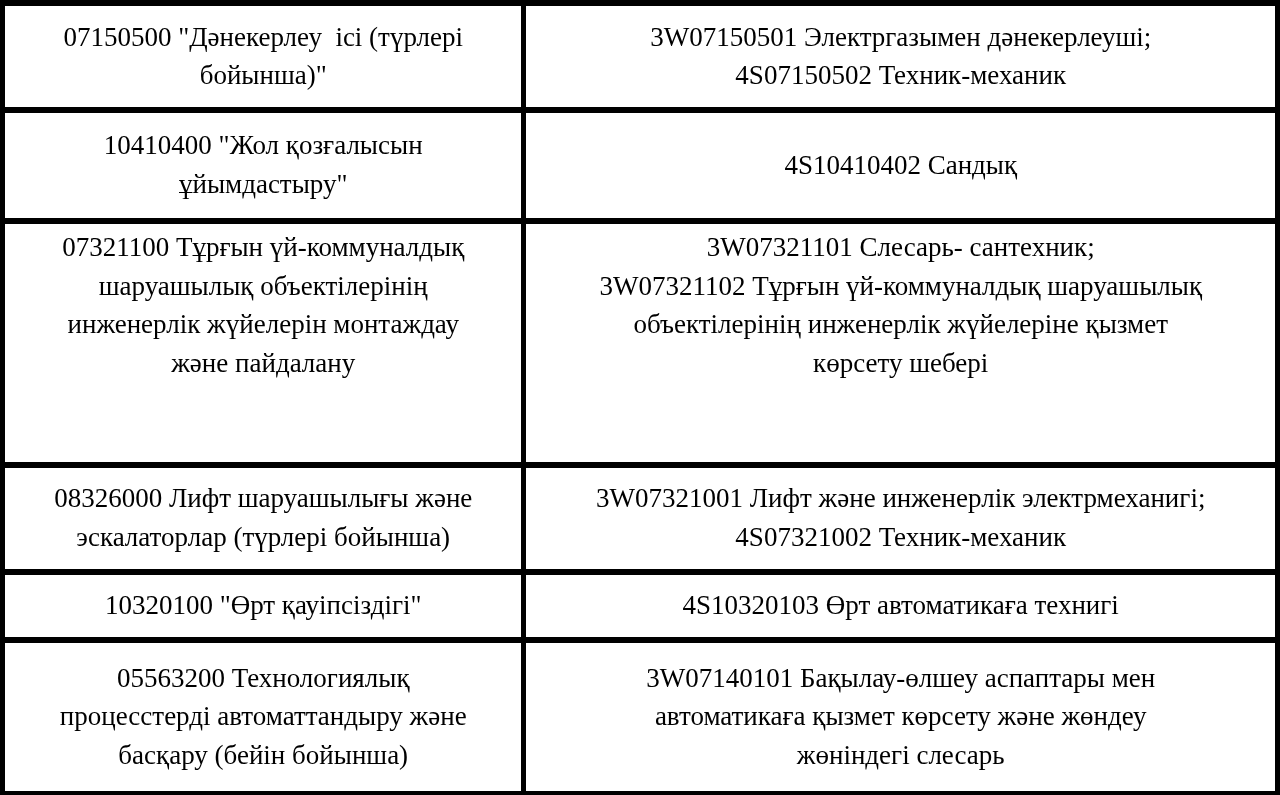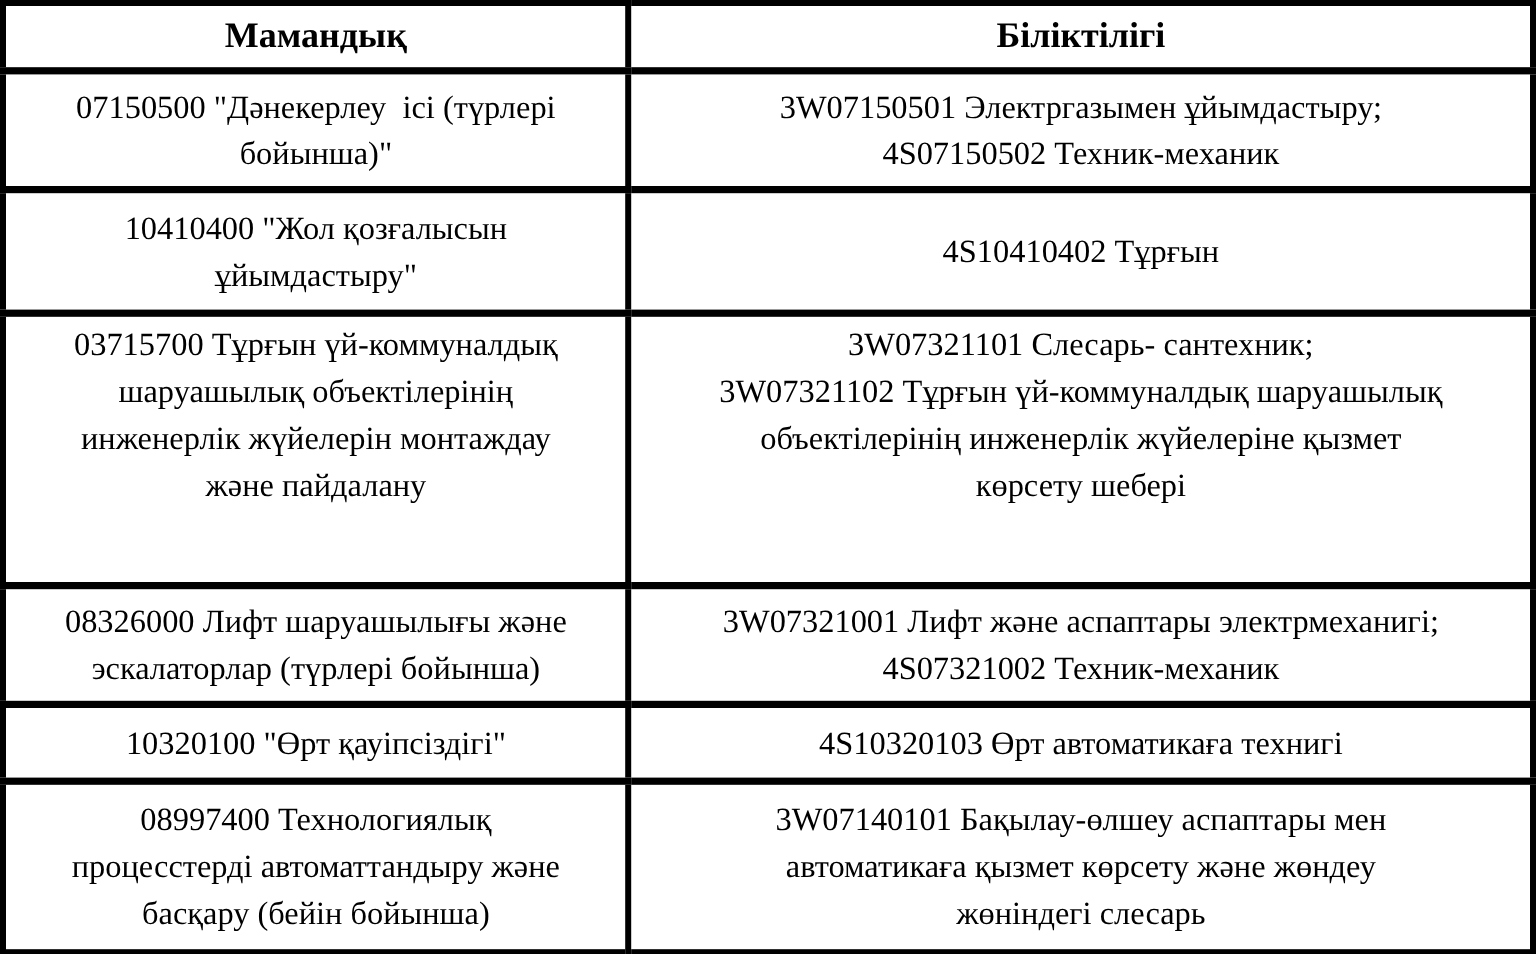--- a/index.html
+++ b/index.html
@@ -65,57 +65,53 @@
 </head>
 <body>
 
 <div class="page">
   <table class="spec-table">
     <colgroup>
       <col class="col-specialty">
       <col class="col-qualification">
     </colgroup>
     <tbody>
-      <tr class="row-header">
-        <th>Мамандық</th>
-        <th>Біліктілігі</th>
-      </tr>
       <tr class="row-1">
         <td>07150500 "Дәнекерлеу  ісі (түрлері
 бойынша)"</td>
-        <td>3W07150501 Электргазымен ұйымдастыру;
+        <td>3W07150501 Электргазымен дәнекерлеуші;
 4S07150502 Техник-механик</td>
       </tr>
       <tr class="row-2">
         <td>10410400 "Жол қозғалысын
 ұйымдастыру"</td>
-        <td>4S10410402 Тұрғын</td>
+        <td>4S10410402 Сандық</td>
       </tr>
       <tr class="row-4">
-        <td>03715700 Тұрғын үй-коммуналдық
+        <td>07321100 Тұрғын үй-коммуналдық
 шаруашылық объектілерінің
 инженерлік жүйелерін монтаждау
 және пайдалану</td>
         <td>3W07321101 Слесарь- сантехник;
 3W07321102 Тұрғын үй-коммуналдық шаруашылық
 объектілерінің инженерлік жүйелеріне қызмет
 көрсету шебері</td>
       </tr>
       <tr class="row-5">
         <td>08326000 Лифт шаруашылығы және
 эскалаторлар (түрлері бойынша)</td>
-        <td>3W07321001 Лифт және аспаптары электрмеханигі;
+        <td>3W07321001 Лифт және инженерлік электрмеханигі;
 4S07321002 Техник-механик</td>
       </tr>
       <tr class="row-6">
         <td>10320100 "Өрт қауіпсіздігі"</td>
         <td>4S10320103 Өрт автоматикаға технигі</td>
       </tr>
       <tr class="row-7">
-        <td>08997400 Технологиялық
+        <td>05563200 Технологиялық
 процесстерді автоматтандыру және
 басқару (бейін бойынша)</td>
         <td>3W07140101 Бақылау-өлшеу аспаптары мен
 автоматикаға қызмет көрсету және жөндеу
 жөніндегі слесарь</td>
       </tr>
     </tbody>
   </table>
 </div>
 

